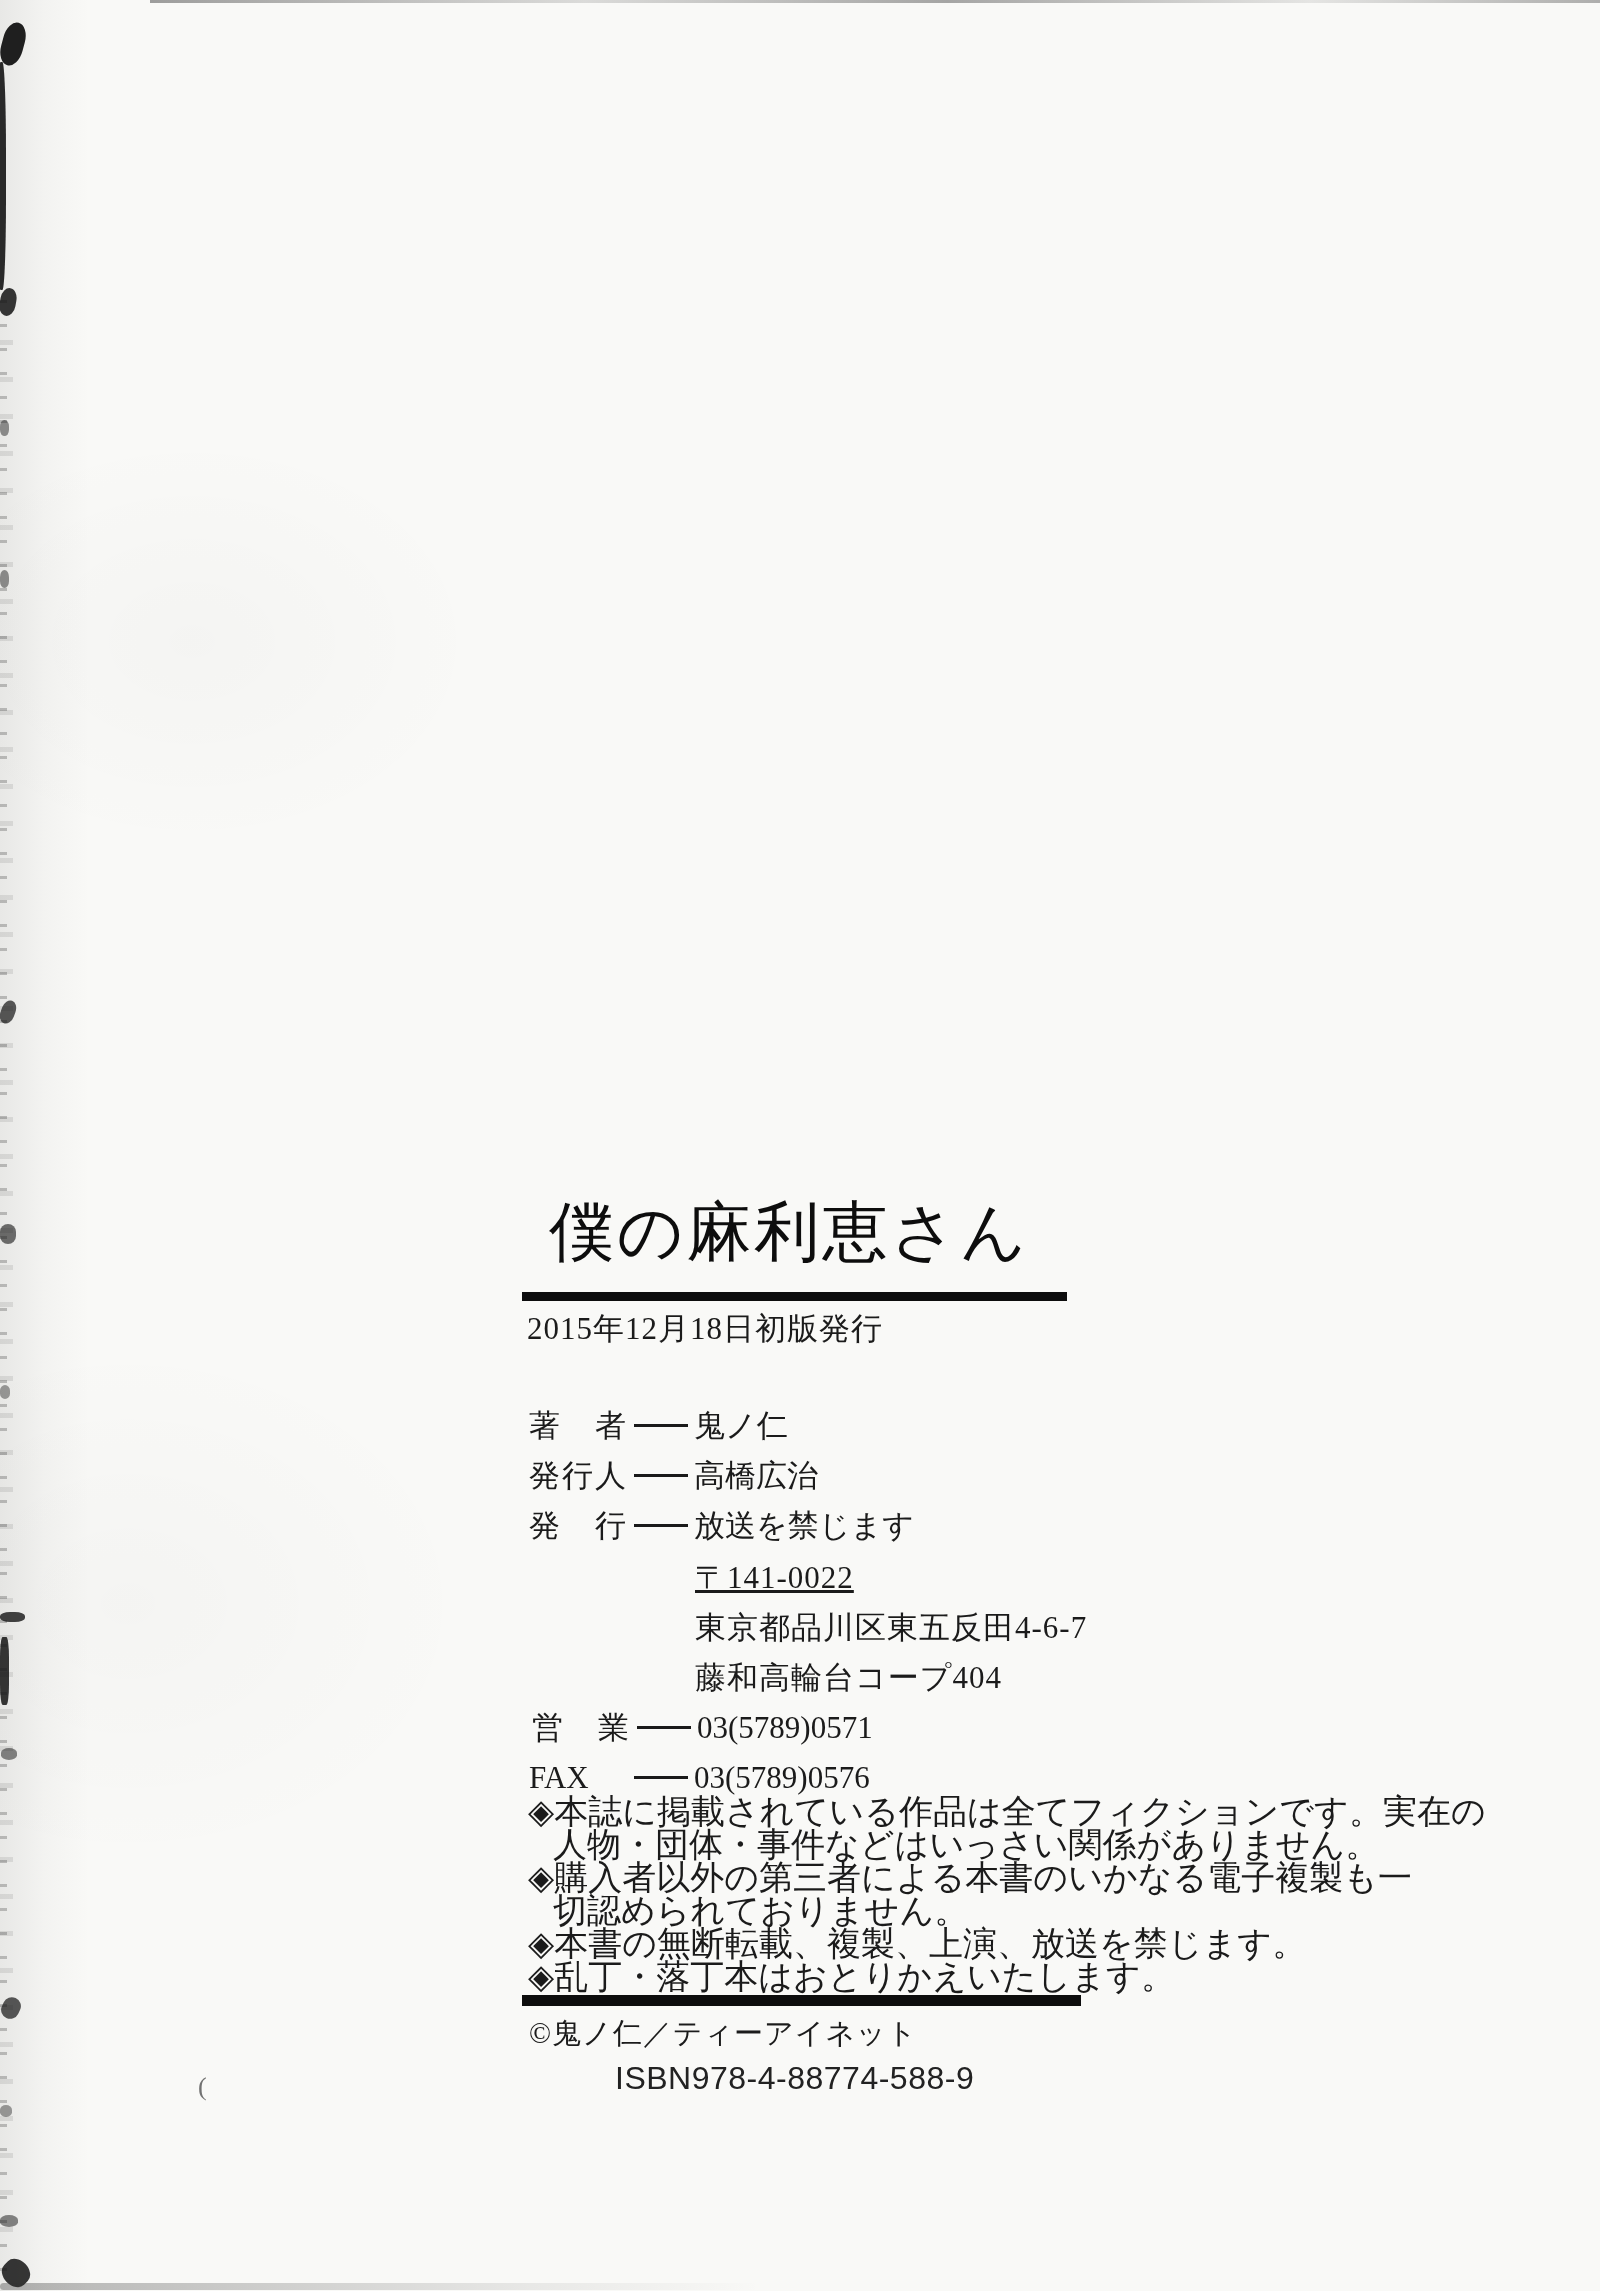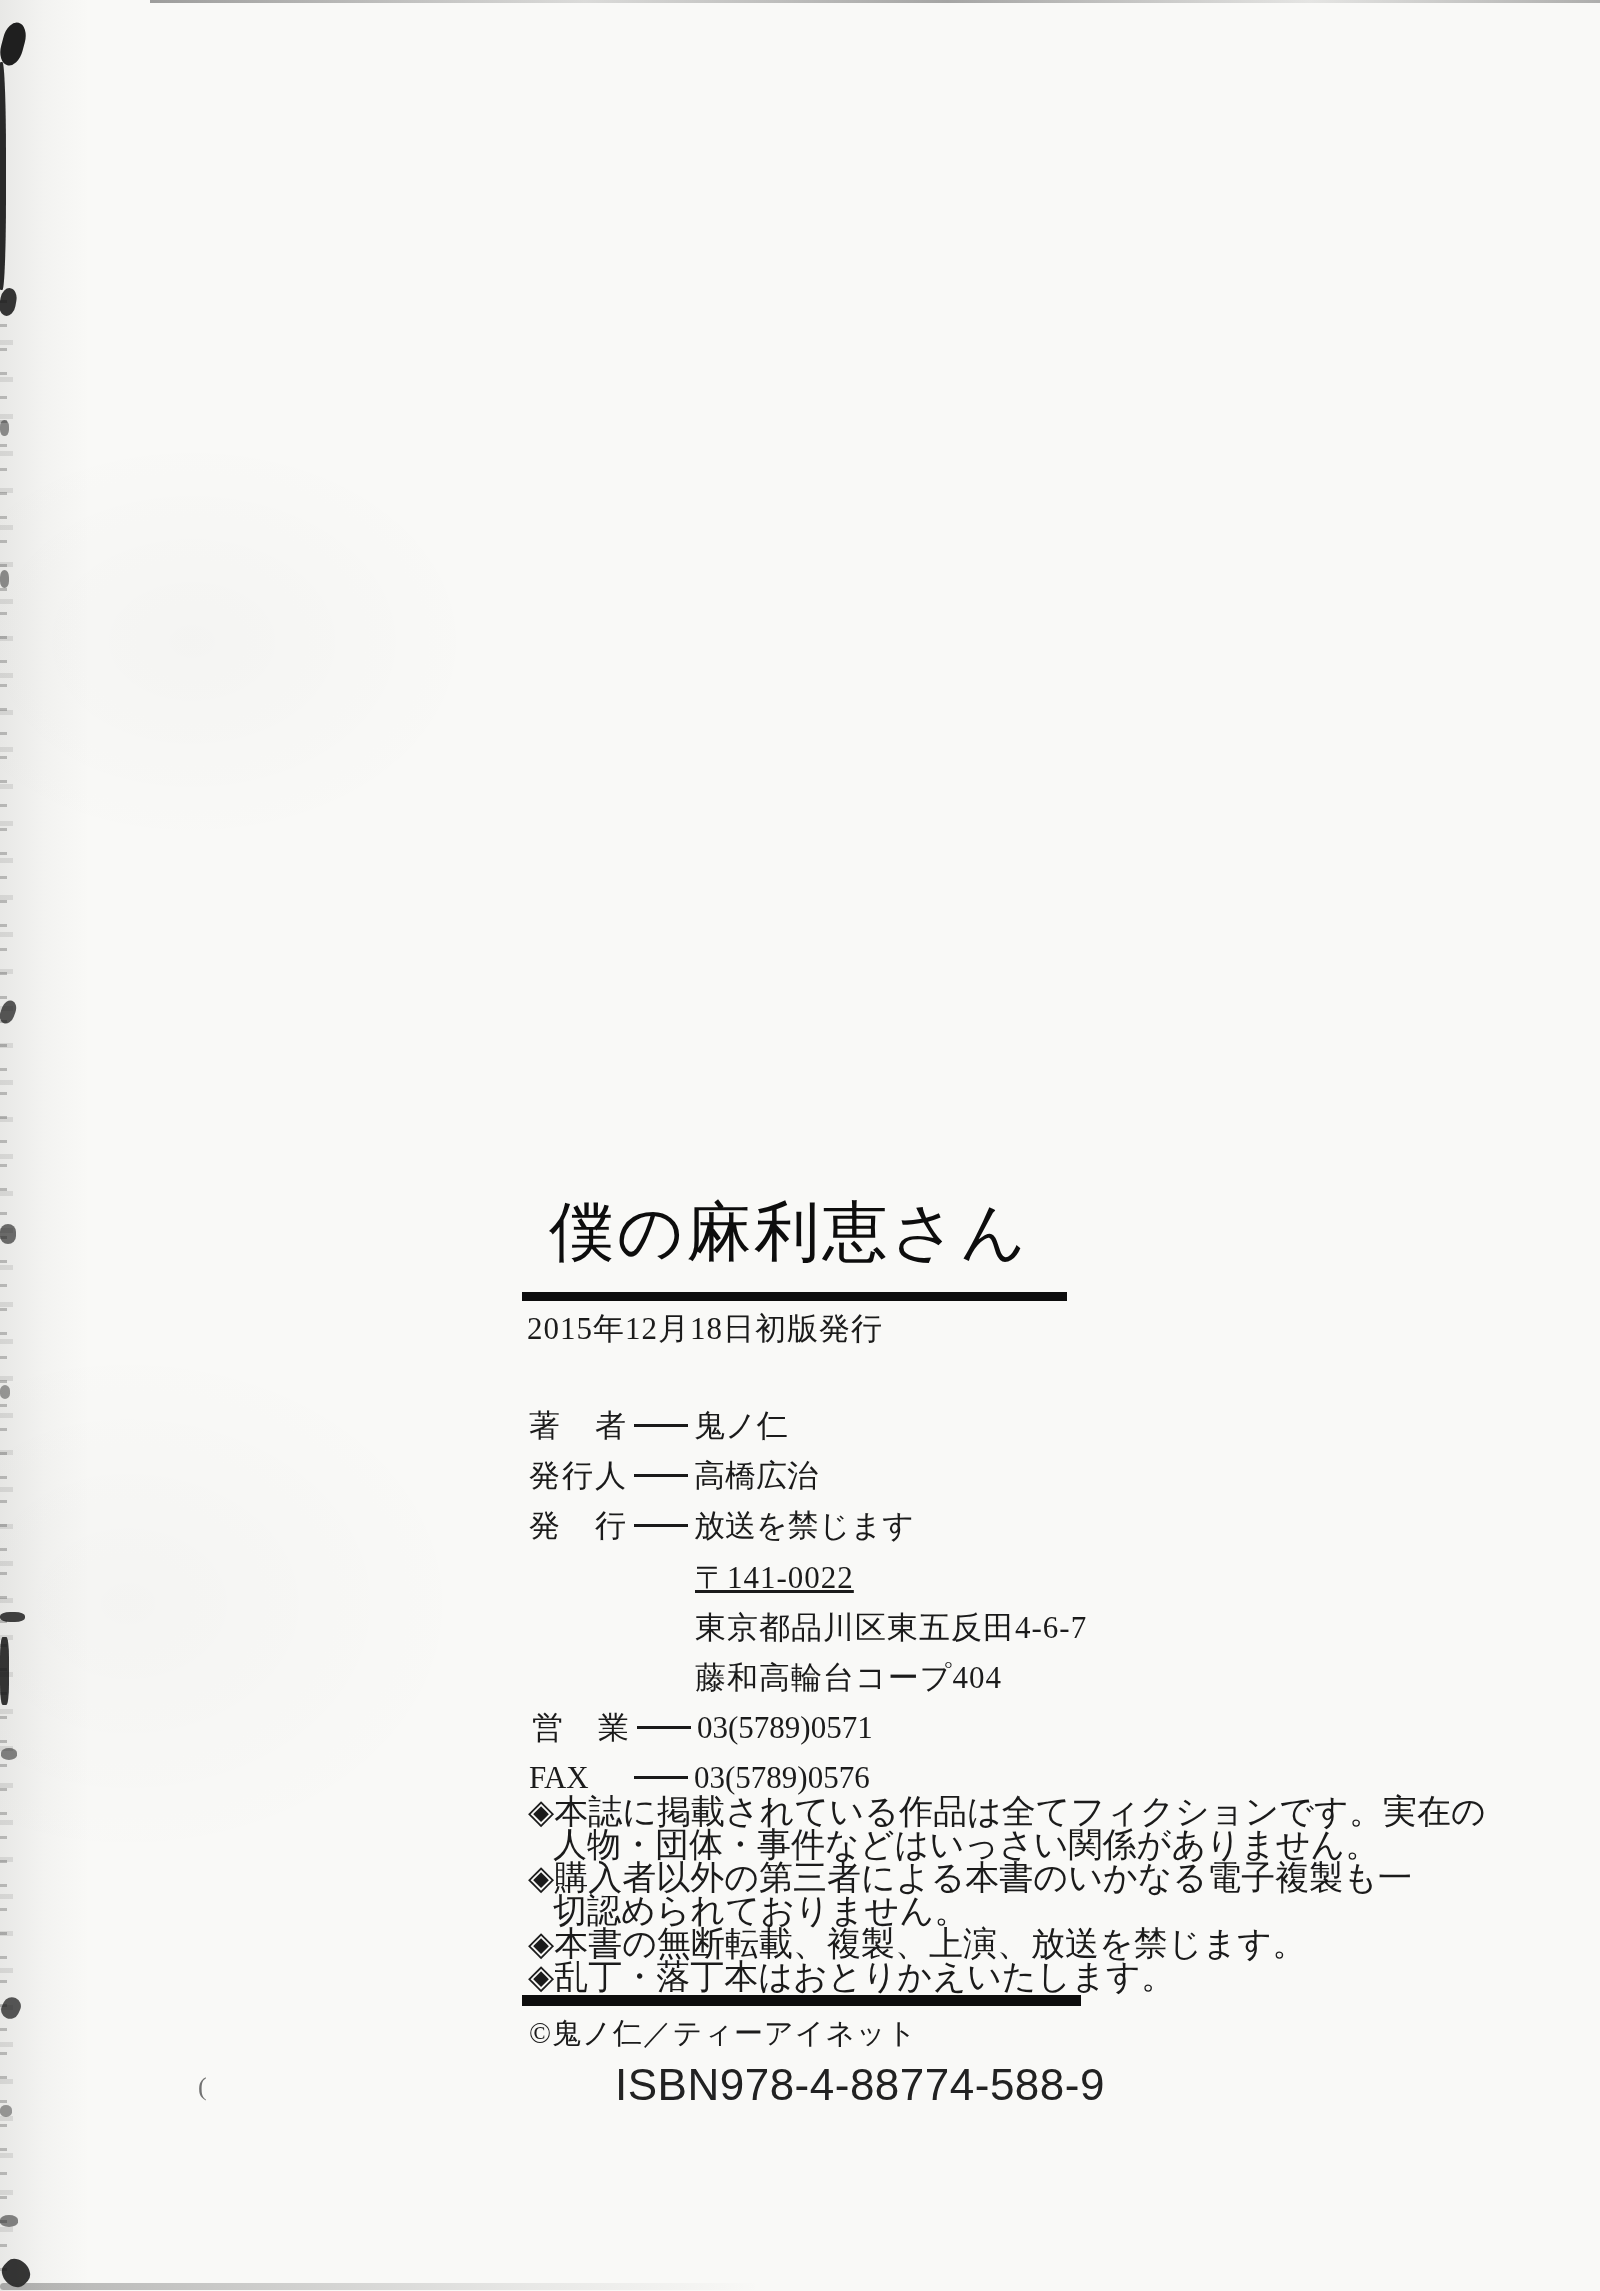--- a/index.html
+++ b/index.html
@@ -18,21 +18,21 @@
   .title{font-size:65px;font-weight:400;letter-spacing:3px;line-height:72px;color:#0d0d0d;}
   .rule{position:absolute;background:#0d0d0d;}
   .bodyline{font-size:31px;line-height:40px;letter-spacing:1px;}
   .row{position:absolute;white-space:nowrap;font-size:31px;line-height:40px;}
   .lbl{display:inline-block;width:97px;text-align:justify;text-align-last:justify;vertical-align:baseline;}
   .dash{display:inline-block;width:54px;height:3px;background:#1a1a1a;vertical-align:middle;margin:0 6px 6px 8px;}
   .notes{position:absolute;left:528px;top:1795px;width:590px;}
   .noteline{font-size:34px;line-height:33px;letter-spacing:0px;white-space:nowrap;}
   .noteline.indent{padding-left:25px;}
   .copyright{font-size:29px;letter-spacing:1px;}
-  .isbn{font-family:"Liberation Sans","DejaVu Sans",sans-serif;font-size:44px;letter-spacing:0.5px;color:#222;}
+  .isbn{font-family:"Liberation Sans","DejaVu Sans",sans-serif;font-size:32px;letter-spacing:0.5px;color:#222;}
   
   .blob{position:absolute;background:#141414;border-radius:50% / 40%;}
   .fleck-strip{position:absolute;left:0;top:300px;width:7px;height:1991px;
     background:repeating-linear-gradient(180deg, rgba(30,30,30,0.45) 0 3px, rgba(30,30,30,0) 3px 24px);
     opacity:0.55;}
   .fleck-strip2{position:absolute;left:0;top:340px;width:13px;height:1900px;
     background:repeating-linear-gradient(180deg, rgba(50,50,50,0.22) 0 5px, rgba(50,50,50,0) 5px 37px);
     opacity:0.5;}
   .edge-top{position:absolute;left:150px;top:0;width:1450px;height:3px;
     background:linear-gradient(90deg, rgba(40,40,40,0.55), rgba(40,40,40,0.18) 30%, rgba(40,40,40,0.5) 55%, rgba(40,40,40,0.12) 80%, rgba(40,40,40,0.45));

